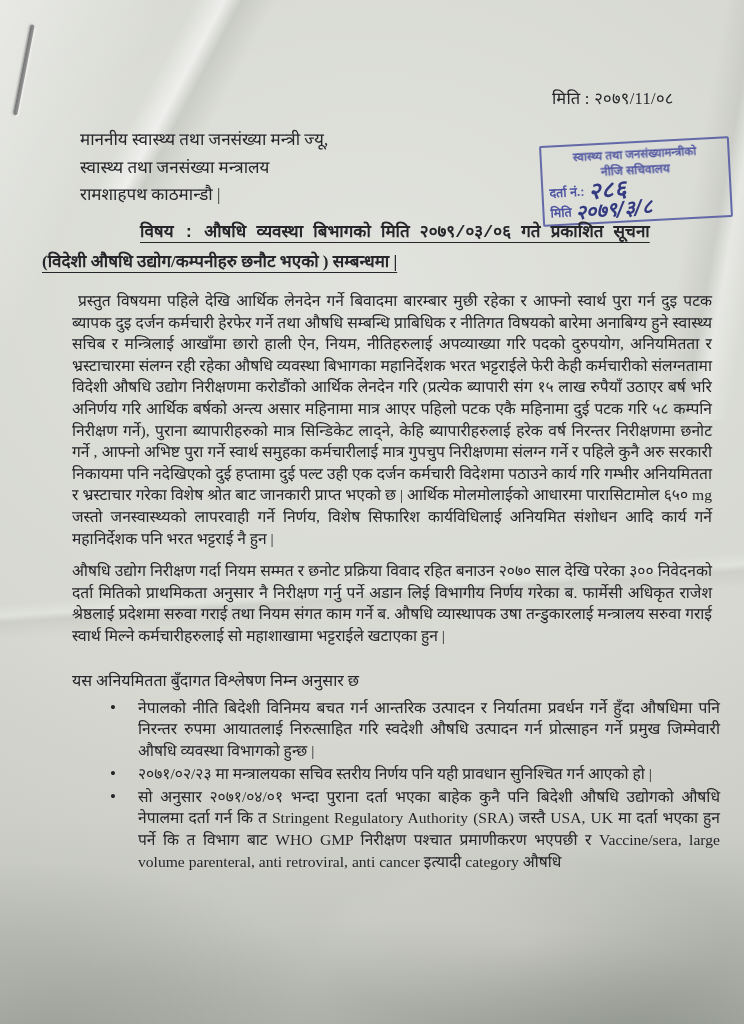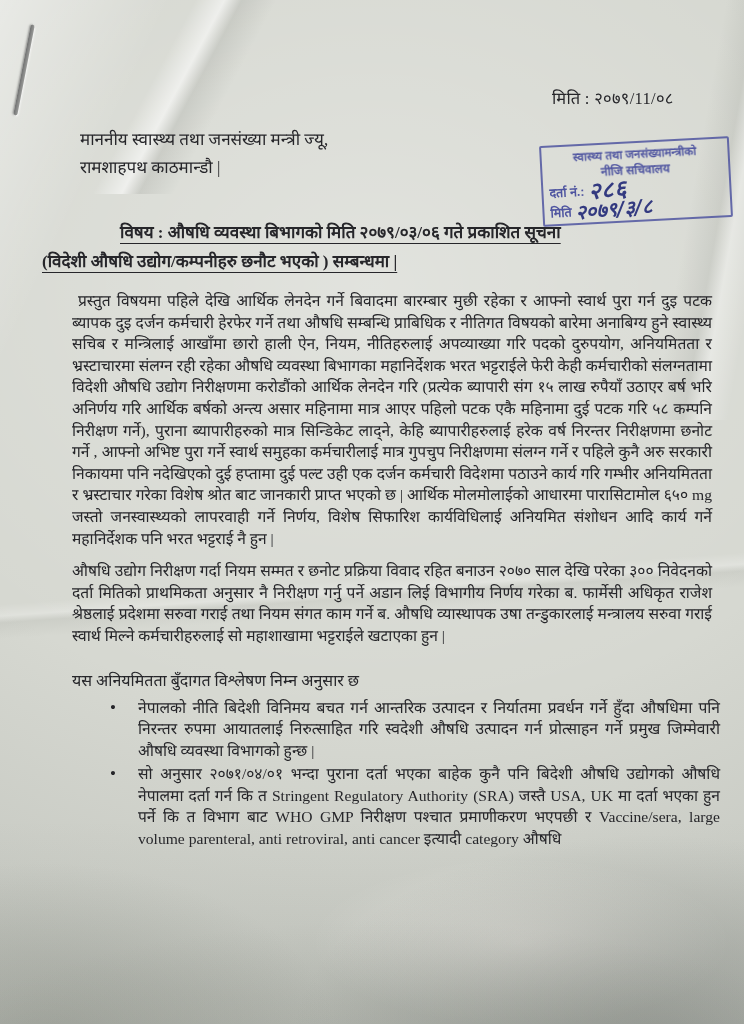--- a/index.html
+++ b/index.html
@@ -49,21 +49,21 @@
     font-family:"Liberation Sans","DejaVu Sans",sans-serif;}
   .stamp-l1{font-size:11.5px;font-weight:bold;text-align:center;white-space:nowrap;filter:blur(.3px);}
   .stamp-l2{font-size:12px;font-weight:bold;text-align:center;filter:blur(.3px);}
   .stamp-row{display:flex;align-items:flex-end;font-size:12.5px;font-weight:bold;line-height:17px;white-space:nowrap;}
   .hand{font-family:"DejaVu Sans","Liberation Sans",sans-serif;font-style:italic;font-weight:bold;
     color:var(--hand);font-size:23px;line-height:20px;letter-spacing:1px;transform:rotate(-2deg);display:inline-block;margin-left:4px;}
   .hand.small{font-size:20px;letter-spacing:0;}
 
   .content{position:absolute;left:42px;top:218px;width:672px;}
   .subject{font-weight:bold;font-size:17px;line-height:29px;}
-  .subject-l1{margin-left:78px;text-decoration:underline;text-underline-offset:5px;}
+  .subject-l1{margin-left:98px;text-decoration:underline;text-underline-offset:5px;font-family:Liberation Mono, monospace;}
   .subject-l2{text-decoration:underline;text-underline-offset:5px;}
 
   .body-par{margin-left:30px;width:640px;font-size:15.6px;line-height:21.6px;
     text-align:justify;margin-top:11px;}
   .body-par.first{margin-top:14px;text-indent:6px;}
   .intro-line{margin-left:30px;font-size:16px;margin-top:22px;margin-bottom:6px;}
 
   .bullets{list-style:none;margin-left:62px;width:616px;}
   .bullets li{position:relative;padding-left:34px;font-size:15.6px;line-height:21.8px;
     text-align:justify;margin-top:1px;}
@@ -75,20 +75,21 @@
 <div class="paper-shade"></div>
 <div class="crease-top"></div>
 <div class="crease-right"></div>
 <div class="crease-mid"></div>
 <div class="staple"></div>
 
 <div class="date-line">मिति : २०७९/11/०८</div>
 
 <div class="addressee">
   <div>माननीय स्वास्थ्य तथा जनसंख्या मन्त्री ज्यू,</div>
+  <div>स्वास्थ्य तथा जनसंख्या मन्त्रालय</div>
   <div>रामशाहपथ काठमान्डौ |</div>
 </div>
 
 <div class="stamp">
   <div class="stamp-l1">स्वास्थ्य तथा जनसंख्यामन्त्रीको</div>
   <div class="stamp-l2">नीजि सचिवालय</div>
   <div class="stamp-row">
     <span>दर्ता नं.:</span>
     <span class="hand">२८६</span>
   </div>
@@ -105,15 +106,16 @@
   </div>
 
   <p class="body-par first">प्रस्तुत विषयमा  पहिले देखि आर्थिक लेनदेन गर्ने बिवादमा बारम्बार मुछी रहेका र आफ्नो स्वार्थ पुरा गर्न दुइ पटक ब्यापक दुइ दर्जन कर्मचारी हेरफेर गर्ने तथा औषधि सम्बन्धि प्राबिधिक र नीतिगत विषयको बारेमा अनाबिग्य हुने स्वास्थ्य सचिब र मन्त्रिलाई आखाँमा छारो हाली ऐन, नियम, नीतिहरुलाई अपव्याख्या गरि पदको दुरुपयोग, अनियमितता र भ्रस्टाचारमा संलग्न रही रहेका औषधि व्यवस्था बिभागका महानिर्देशक भरत भट्टराईले फेरी केही कर्मचारीको संलग्नतामा विदेशी औषधि उद्योग निरीक्षणमा करोडौंको आर्थिक लेनदेन गरि (प्रत्येक ब्यापारी संग १५ लाख रुपैयाँ उठाएर बर्ष भरि अनिर्णय गरि आर्थिक बर्षको अन्त्य असार महिनामा मात्र आएर पहिलो पटक एकै महिनामा दुई पटक गरि ५८ कम्पनि निरीक्षण गर्ने), पुराना ब्यापारीहरुको मात्र सिन्डिकेट लाद्ने, केहि ब्यापारीहरुलाई हरेक वर्ष निरन्तर निरीक्षणमा छनोट गर्ने , आफ्नो अभिष्ट पुरा गर्ने स्वार्थ समुहका कर्मचारीलाई मात्र गुपचुप निरीक्षणमा संलग्न गर्ने र पहिले कुनै अरु सरकारी निकायमा पनि नदेखिएको दुई हप्तामा दुई पल्ट उही एक दर्जन कर्मचारी विदेशमा पठाउने कार्य गरि गम्भीर अनियमितता र भ्रस्टाचार गरेका विशेष श्रोत बाट जानकारी प्राप्त भएको छ | आर्थिक मोलमोलाईको आधारमा पारासिटामोल ६५० mg जस्तो जनस्वास्थ्यको लापरवाही गर्ने निर्णय, विशेष सिफारिश कार्यविधिलाई अनियमित संशोधन आदि कार्य गर्ने महानिर्देशक पनि भरत भट्टराई नै हुन |</p>
 
   <p class="body-par">औषधि उद्योग निरीक्षण गर्दा नियम सम्मत र छनोट प्रक्रिया विवाद रहित बनाउन २०७० साल देखि परेका ३०० निवेदनको दर्ता मितिको प्राथमिकता अनुसार नै निरीक्षण गर्नु पर्ने अडान लिई विभागीय निर्णय गरेका ब. फार्मेसी अधिकृत राजेश श्रेष्ठलाई प्रदेशमा सरुवा गराई तथा नियम संगत काम गर्ने ब. औषधि व्यास्थापक उषा तन्डुकारलाई मन्त्रालय सरुवा गराई स्वार्थ मिल्ने कर्मचारीहरुलाई सो महाशाखामा भट्टराईले खटाएका हुन |</p>
 
   <div class="intro-line">यस अनियमितता बुँदागत विश्लेषण निम्न अनुसार छ</div>
 
   <ul class="bullets">
     <li>नेपालको नीति बिदेशी विनिमय बचत गर्न आन्तरिक उत्पादन र निर्यातमा प्रवर्धन गर्ने हुँदा औषधिमा पनि निरन्तर रुपमा आयातलाई निरुत्साहित गरि स्वदेशी औषधि उत्पादन गर्न प्रोत्साहन गर्ने प्रमुख जिम्मेवारी औषधि व्यवस्था विभागको हुन्छ |</li>
+    <li>२०७१/०२/२३ मा मन्त्रालयका सचिव स्तरीय निर्णय पनि यही प्रावधान सुनिश्चित गर्न आएको हो |</li>
     <li>सो अनुसार २०७१/०४/०१ भन्दा पुराना दर्ता भएका बाहेक कुनै पनि बिदेशी औषधि उद्योगको औषधि नेपालमा दर्ता गर्न कि त Stringent Regulatory Authority (SRA) जस्तै USA, UK  मा दर्ता भएका हुन पर्ने कि त विभाग बाट WHO GMP निरीक्षण पश्चात प्रमाणीकरण भएपछी र Vaccine/sera, large volume parenteral, anti retroviral, anti cancer इत्यादी category औषधि</li>
   </ul>
 </div>
 
 </body></html>

